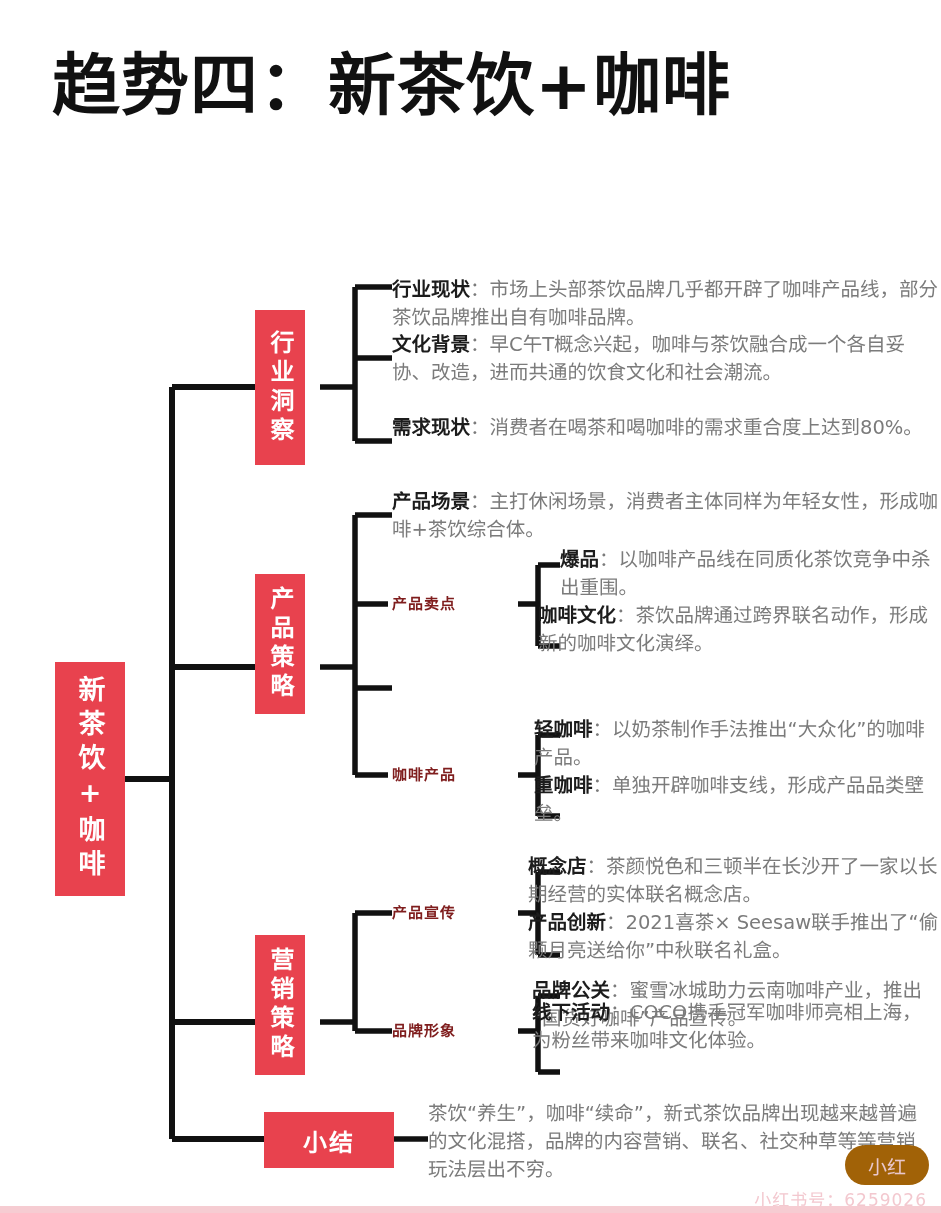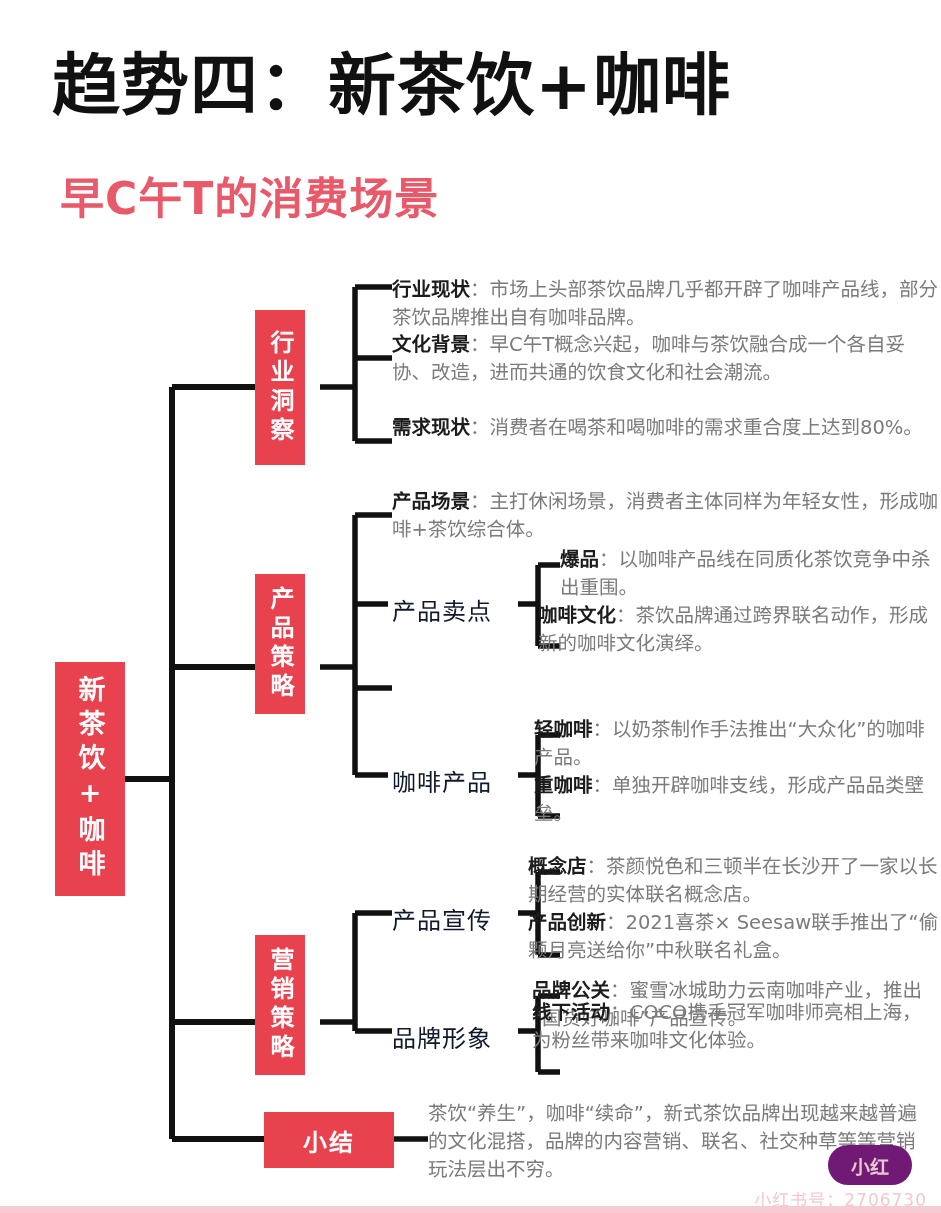--- a/index.html
+++ b/index.html
@@ -65,52 +65,51 @@
     color:#7b7b7b;
     font-family:"DejaVu Sans","Liberation Sans",sans-serif;
     letter-spacing:0px;
   }
   .leaf b{color:#1c1c1c;font-weight:bold;}
   .leaf .sep{color:#7b7b7b;font-weight:normal;}
 
   
   .mid{
     position:absolute;
-    font-size:24px;font-weight:normal;color:#0f172a;
+    font-size:15px;font-weight:bold;color:#7f1d1d;
     white-space:nowrap;letter-spacing:1px;
     font-family:"DejaVu Sans","Liberation Sans",sans-serif;
   }
 
   
   .wm-pill{
-    position:absolute;right:29px;bottom:28px;
+    position:absolute;right:12px;bottom:28px;
     width:84px;height:40px;border-radius:20px;
-    background:#701a75;
+    background:#a16207;
     display:flex;align-items:center;justify-content:center;
-    color:#e9c7cd;font-size:19px;font-weight:bold;
+    color:#e9c7cd;font-size:19px;font-weight:normal;
     overflow:hidden;
     font-family:"DejaVu Sans","Liberation Sans",sans-serif;
   }
   .wm-text{
     position:absolute;right:14px;bottom:2px;
     color:#f3c8cf;font-size:17px;letter-spacing:1px;white-space:nowrap;
     font-family:"DejaVu Sans","Liberation Sans",sans-serif;
   }
   .wm-bar{
     position:absolute;left:0;bottom:0;width:941px;height:7px;
     background:#f6ccd2;
   }
 </style>
 </head>
 <body>
 
 <div id="stage">
 
   <div class="title">趋势四：新茶饮+咖啡</div>
-  <div class="subtitle">早C午T的消费场景</div>
 
   <svg class="links" viewBox="0 0 941 1213" xmlns="http://www.w3.org/2000/svg">
     <g stroke="#111111" fill="none" stroke-width="6" stroke-linecap="butt">
 
       <path d="M125,779 H172"></path>
 
       <path d="M172,387 V1139"></path>
 
       <path d="M172,387 H255"></path>
       <path d="M172,667 H255"></path>
@@ -222,16 +221,16 @@
     <b>品牌公关</b><span class="sep">：</span><span>蜜雪冰城助力云南咖啡产业，推出“国货好咖啡”产品宣传。</span>
   </div>
 
   <div class="leaf" style="left:532px;top:999px;width:408px;">
     <b>线下活动</b><span class="sep">：</span><span>COCO携手冠军咖啡师亮相上海，为粉丝带来咖啡文化体验。</span>
   </div>
 
   <div class="leaf" style="left:428px;top:1100px;width:500px;">茶饮“养生”，咖啡“续命”，新式茶饮品牌出现越来越普遍的文化混搭，品牌的内容营销、联名、社交种草等等营销玩法层出不穷。</div>
 
   <div class="wm-pill">小红</div>
-  <div class="wm-text">小红书号：2706730</div>
+  <div class="wm-text">小红书号：6259026</div>
   <div class="wm-bar"></div>
 
 </div>
 
 </body></html>

